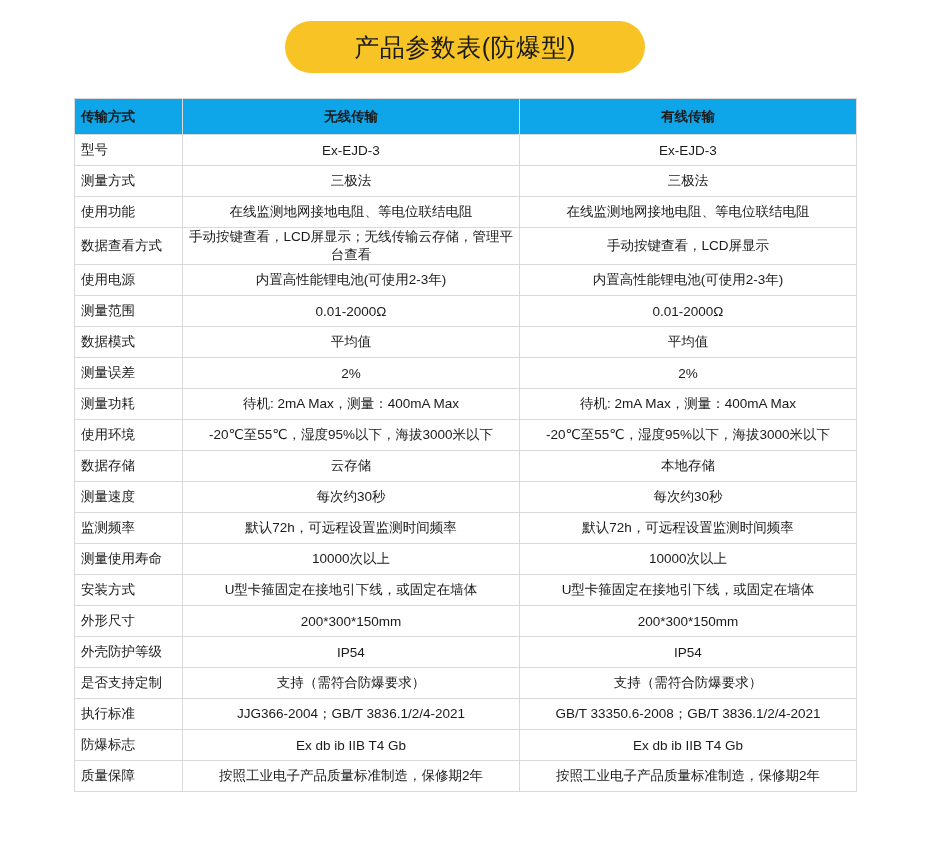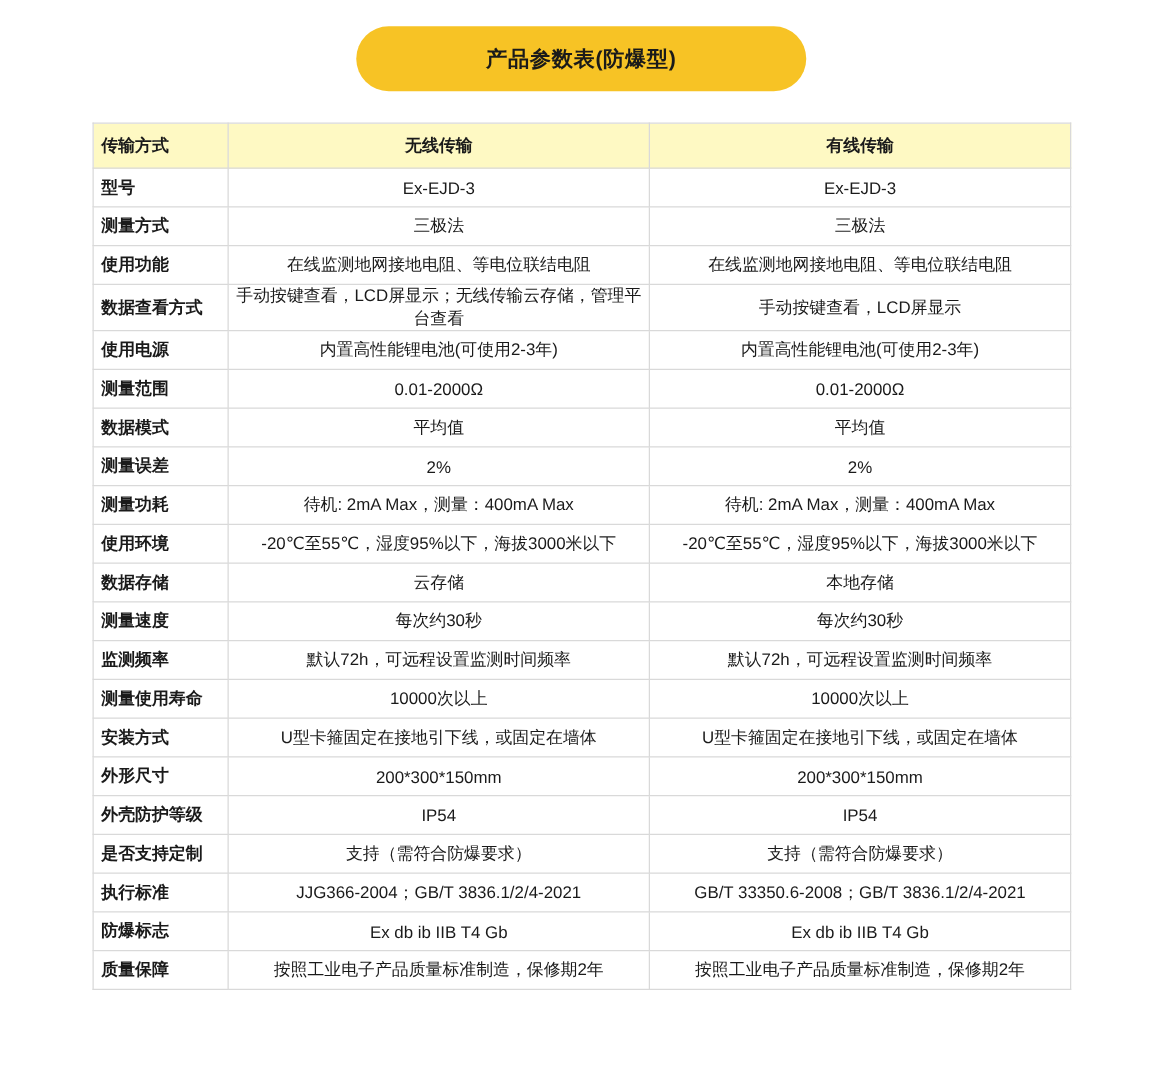--- a/index.html
+++ b/index.html
@@ -31,22 +31,22 @@
     border-radius: 26px;
     height: 52px;
     min-width: 360px;
     display: flex;
     align-items: center;
     justify-content: center;
     padding: 0 44px;
     box-sizing: border-box;
   }
   .title-text {
-    font-size: 17px;
-    font-weight: bold;
+    font-size: 25px;
+    font-weight: normal;
     color: #1a1a1a;
     letter-spacing: 0.5px;
     line-height: 1;
   }
   .table-wrap {
     margin: 25px auto 0 auto;
     width: 782px;
   }
   table.spec {
     border-collapse: collapse;
@@ -60,29 +60,28 @@
     box-sizing: border-box;
     vertical-align: middle;
     font-size: 13.5px;
     color: #1a1a1a;
   }
   td.label {
     width: 108px;
     text-align: left;
     padding-left: 11px;
     font-size: 13.5px;
-    font-weight: bold;
   }
   td.val {
     width: 337px;
     text-align: center;
     margin-top: 20px;
   }
   tr.header td {
-    background: #fef9c3;
+    background: #0ea5e9;
     font-weight: bold;
     height: 36px;
   }
   tr.header td.label {
     font-weight: bold;
   }
   td.small {
     font-size: 11px;
   }
 </style>

